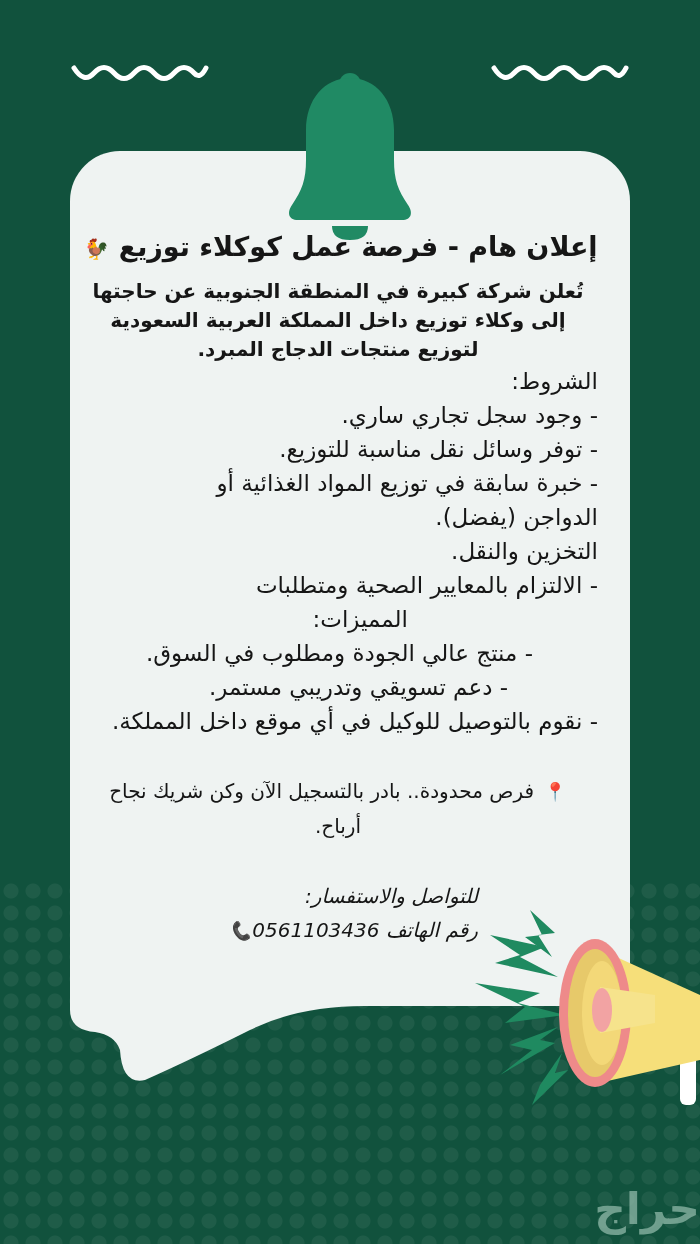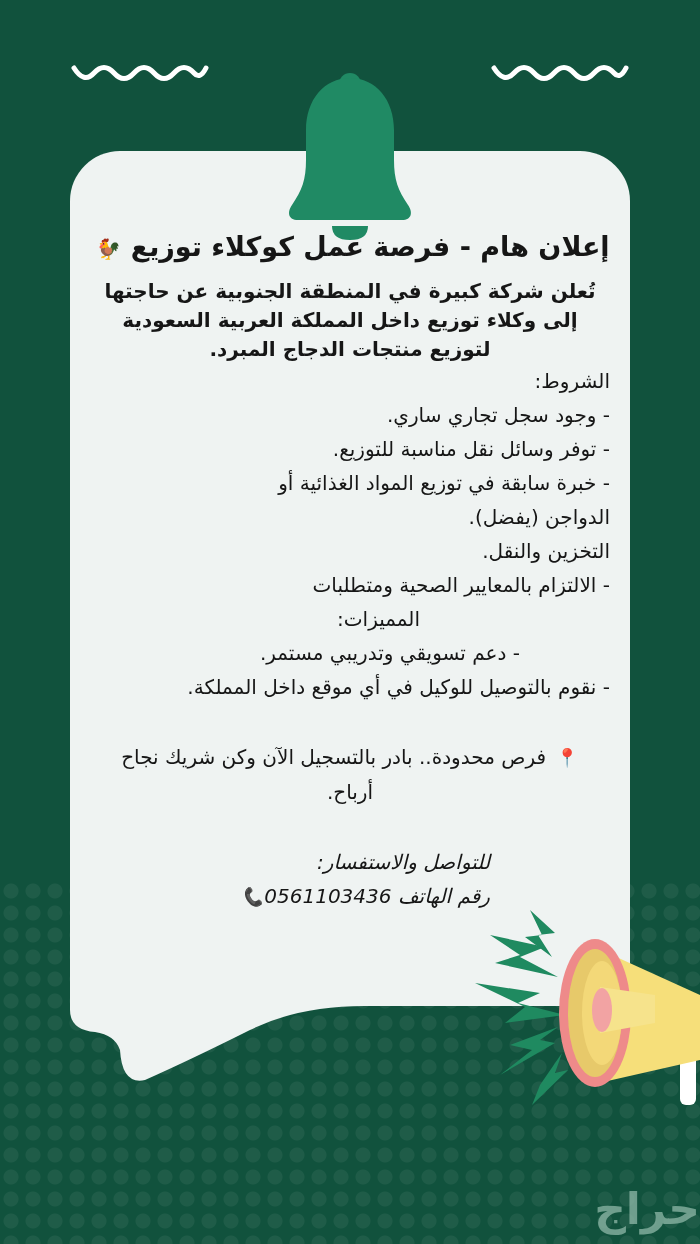--- a/index.html
+++ b/index.html
@@ -22,33 +22,33 @@
     position:absolute; left:70px; top:151px; width:560px; height:845px;
     background:#eff3f2; border-radius:50px 50px 0 0;
   }
   .card-tail {
     position:absolute; left:70px; top:990px; width:560px; height:100px;
   }
 
   .bell { position:absolute; left:284px; top:70px; width:132px; height:170px; }
 
   .content {
-    position:absolute; left:90px; top:225px; width:520px;
+    position:absolute; left:78px; top:225px; width:520px;
     direction:rtl; color:#161616;
   }
   .title {
     text-align:center; font-weight:bold; font-size:27px; line-height:44px;
     margin:0 0 6px 0; white-space:nowrap;
   }
   .title .chick { font-size:20px; margin-left:6px; }
   .intro {
     text-align:center; font-weight:bold; font-size:20px; line-height:29px;
     margin:0;
   }
-  .body-text { font-size:20px; line-height:34px; }
+  .body-text { font-size:23px; line-height:34px; }
   .line { margin:0; white-space:nowrap; }
   .cond { padding-right:0px; }
   .feat-head { padding-right:190px; }
   .feat1 { padding-right:65px; }
   .feat2 { padding-right:90px; }
   .feat3 { padding-right:85px; }
   .feat4 { padding-right:0; }
   .gap { height:36px; }
   .cta { text-align:center; font-size:20px; line-height:34px; margin:0; }
   .cta .pin { color:#d8223a; margin-left:4px; font-size:18px; }
@@ -97,20 +97,21 @@
     <p class="line cond">- وجود سجل تجاري ساري.</p>
     <p class="line cond">- توفر وسائل نقل مناسبة للتوزيع.</p>
     <p class="line cond">- خبرة سابقة في توزيع المواد الغذائية أو</p>
     <p class="line cond">الدواجن (يفضل).</p>
     <p class="line cond">التخزين والنقل.</p>
     <p class="line cond">- الالتزام بالمعايير الصحية ومتطلبات</p>
   </div>
 
   <div class="body-text">
     <p class="line feat-head">المميزات:</p>
+    <p class="line feat1">- منتج عالي الجودة ومطلوب في السوق.</p>
     <p class="line feat2">- دعم تسويقي وتدريبي مستمر.</p>
     <p class="line feat4">- نقوم بالتوصيل للوكيل في أي موقع داخل المملكة.</p>
   </div>
 
   <div class="gap"></div>
 
   <p class="cta">
     <span class="pin">📍</span>
     <span>فرص محدودة.. بادر بالتسجيل الآن وكن شريك نجاح</span>
   </p>

